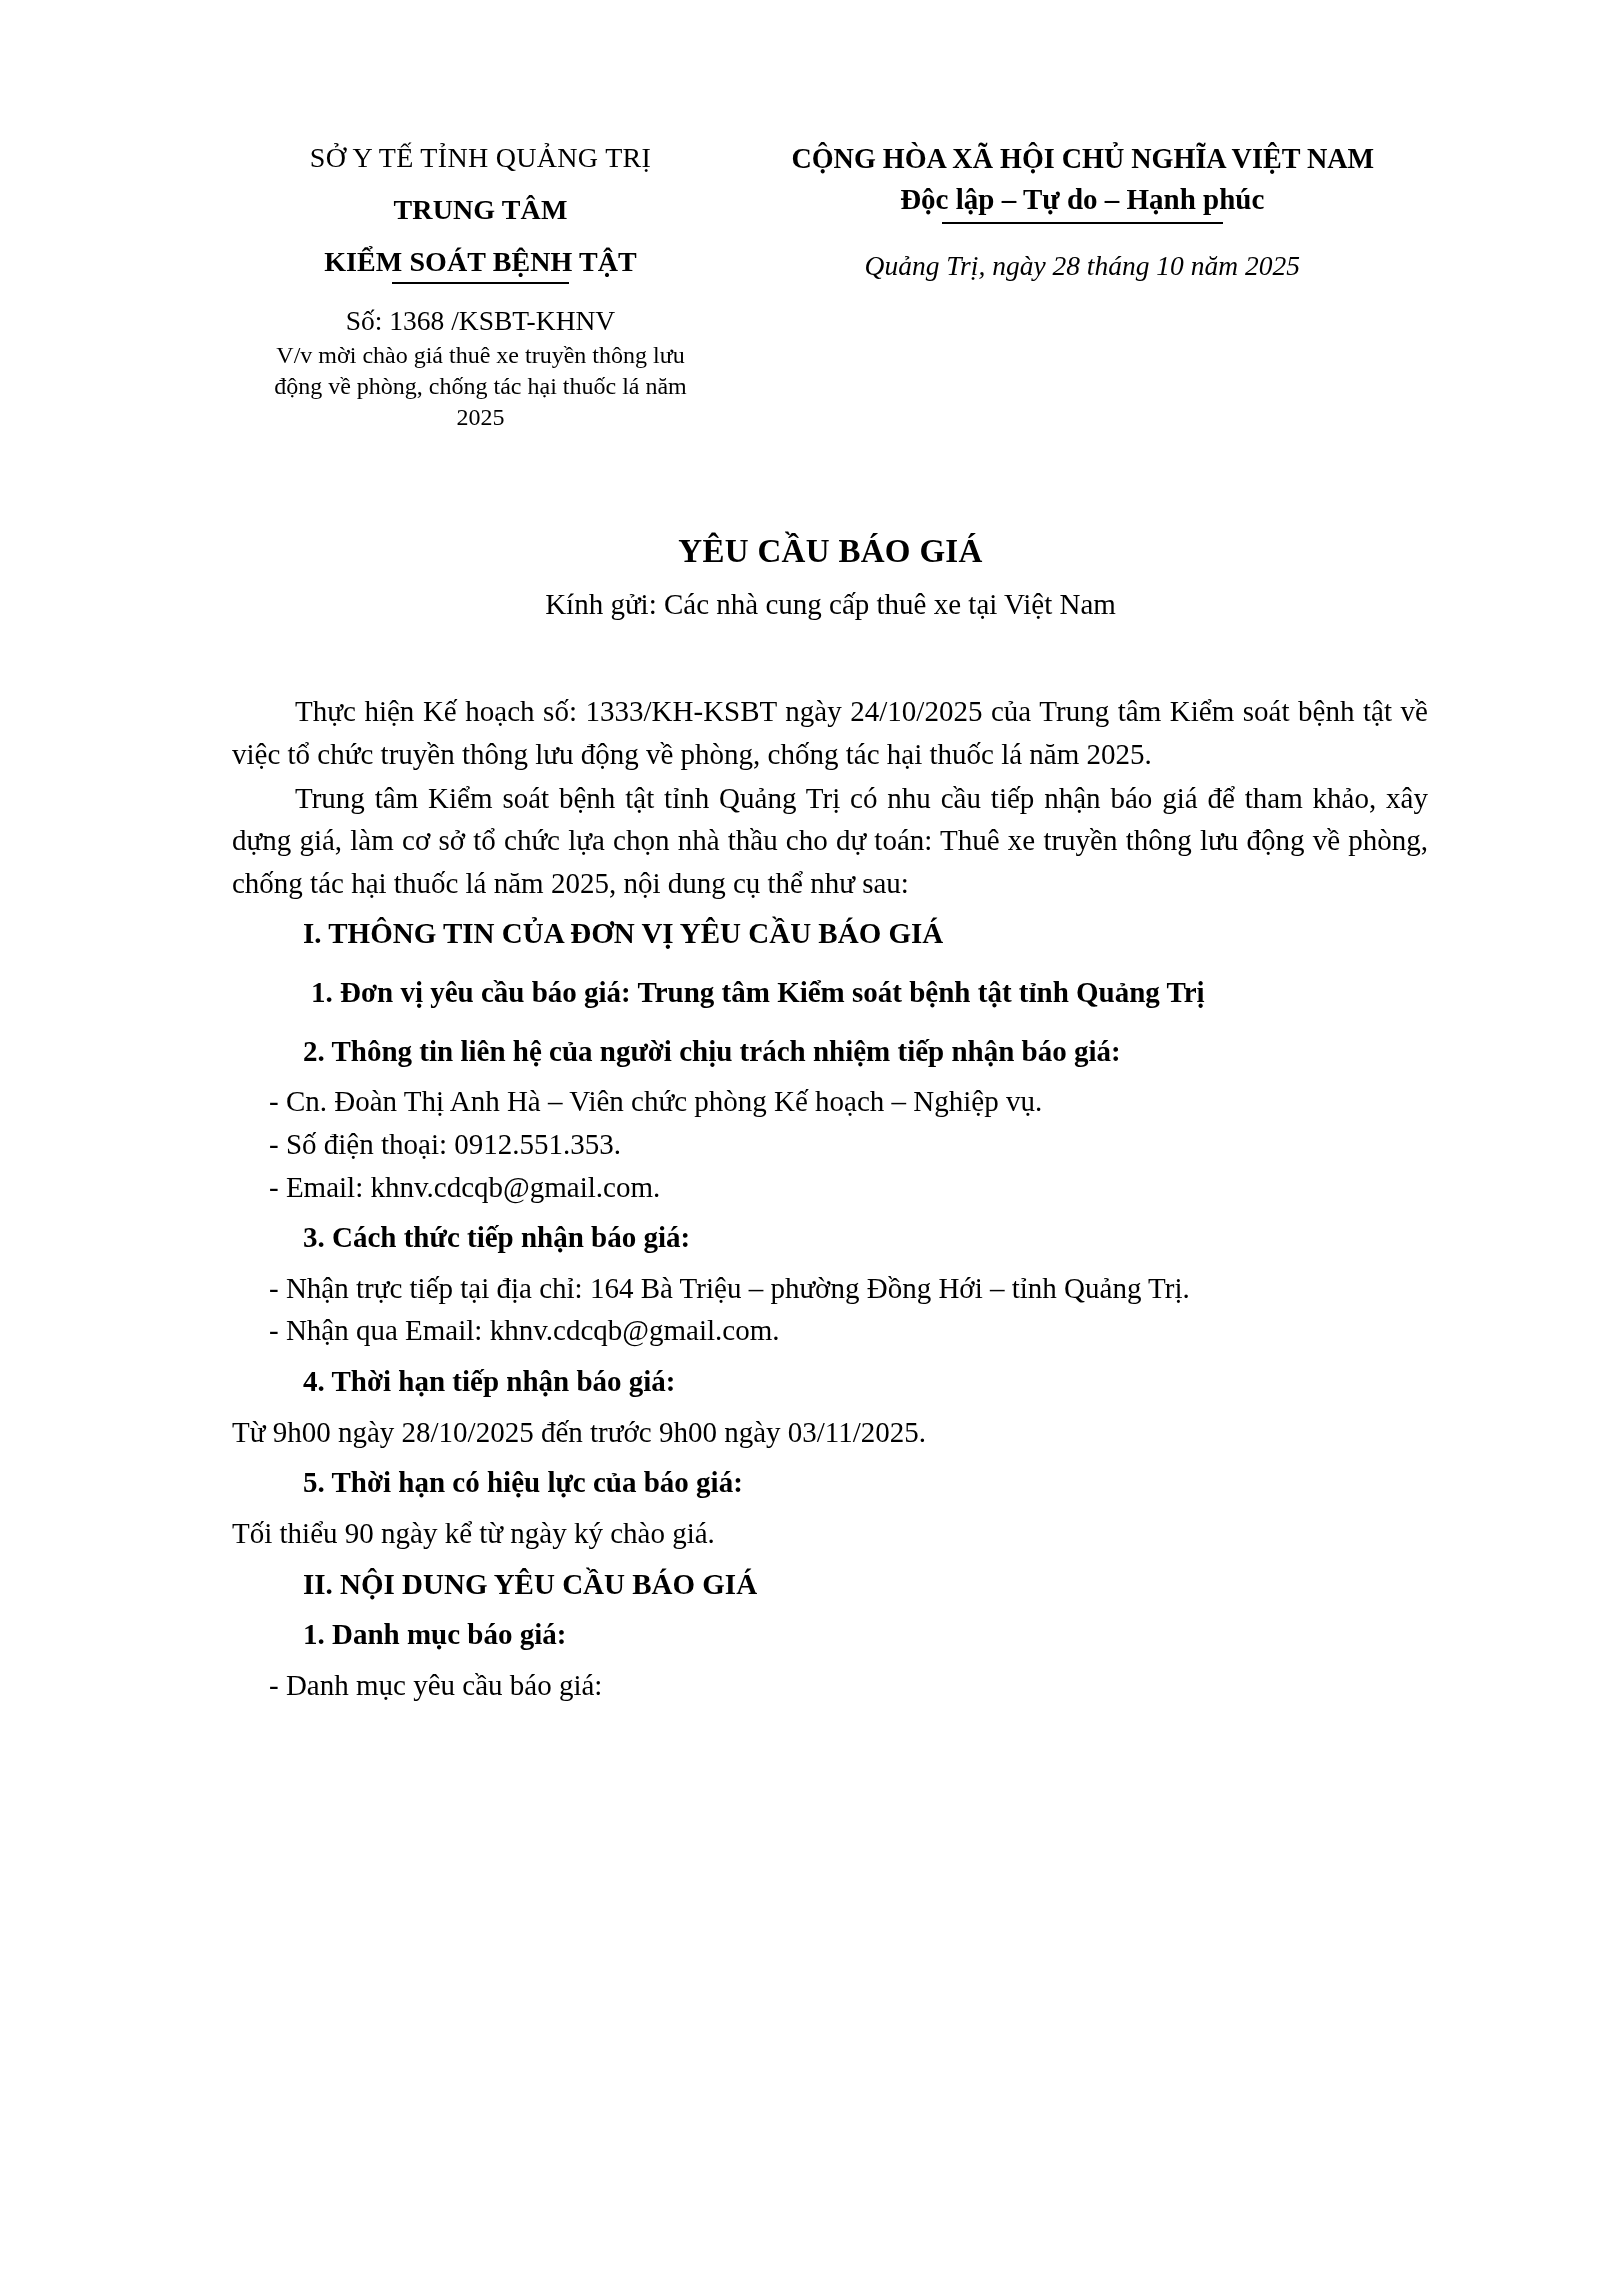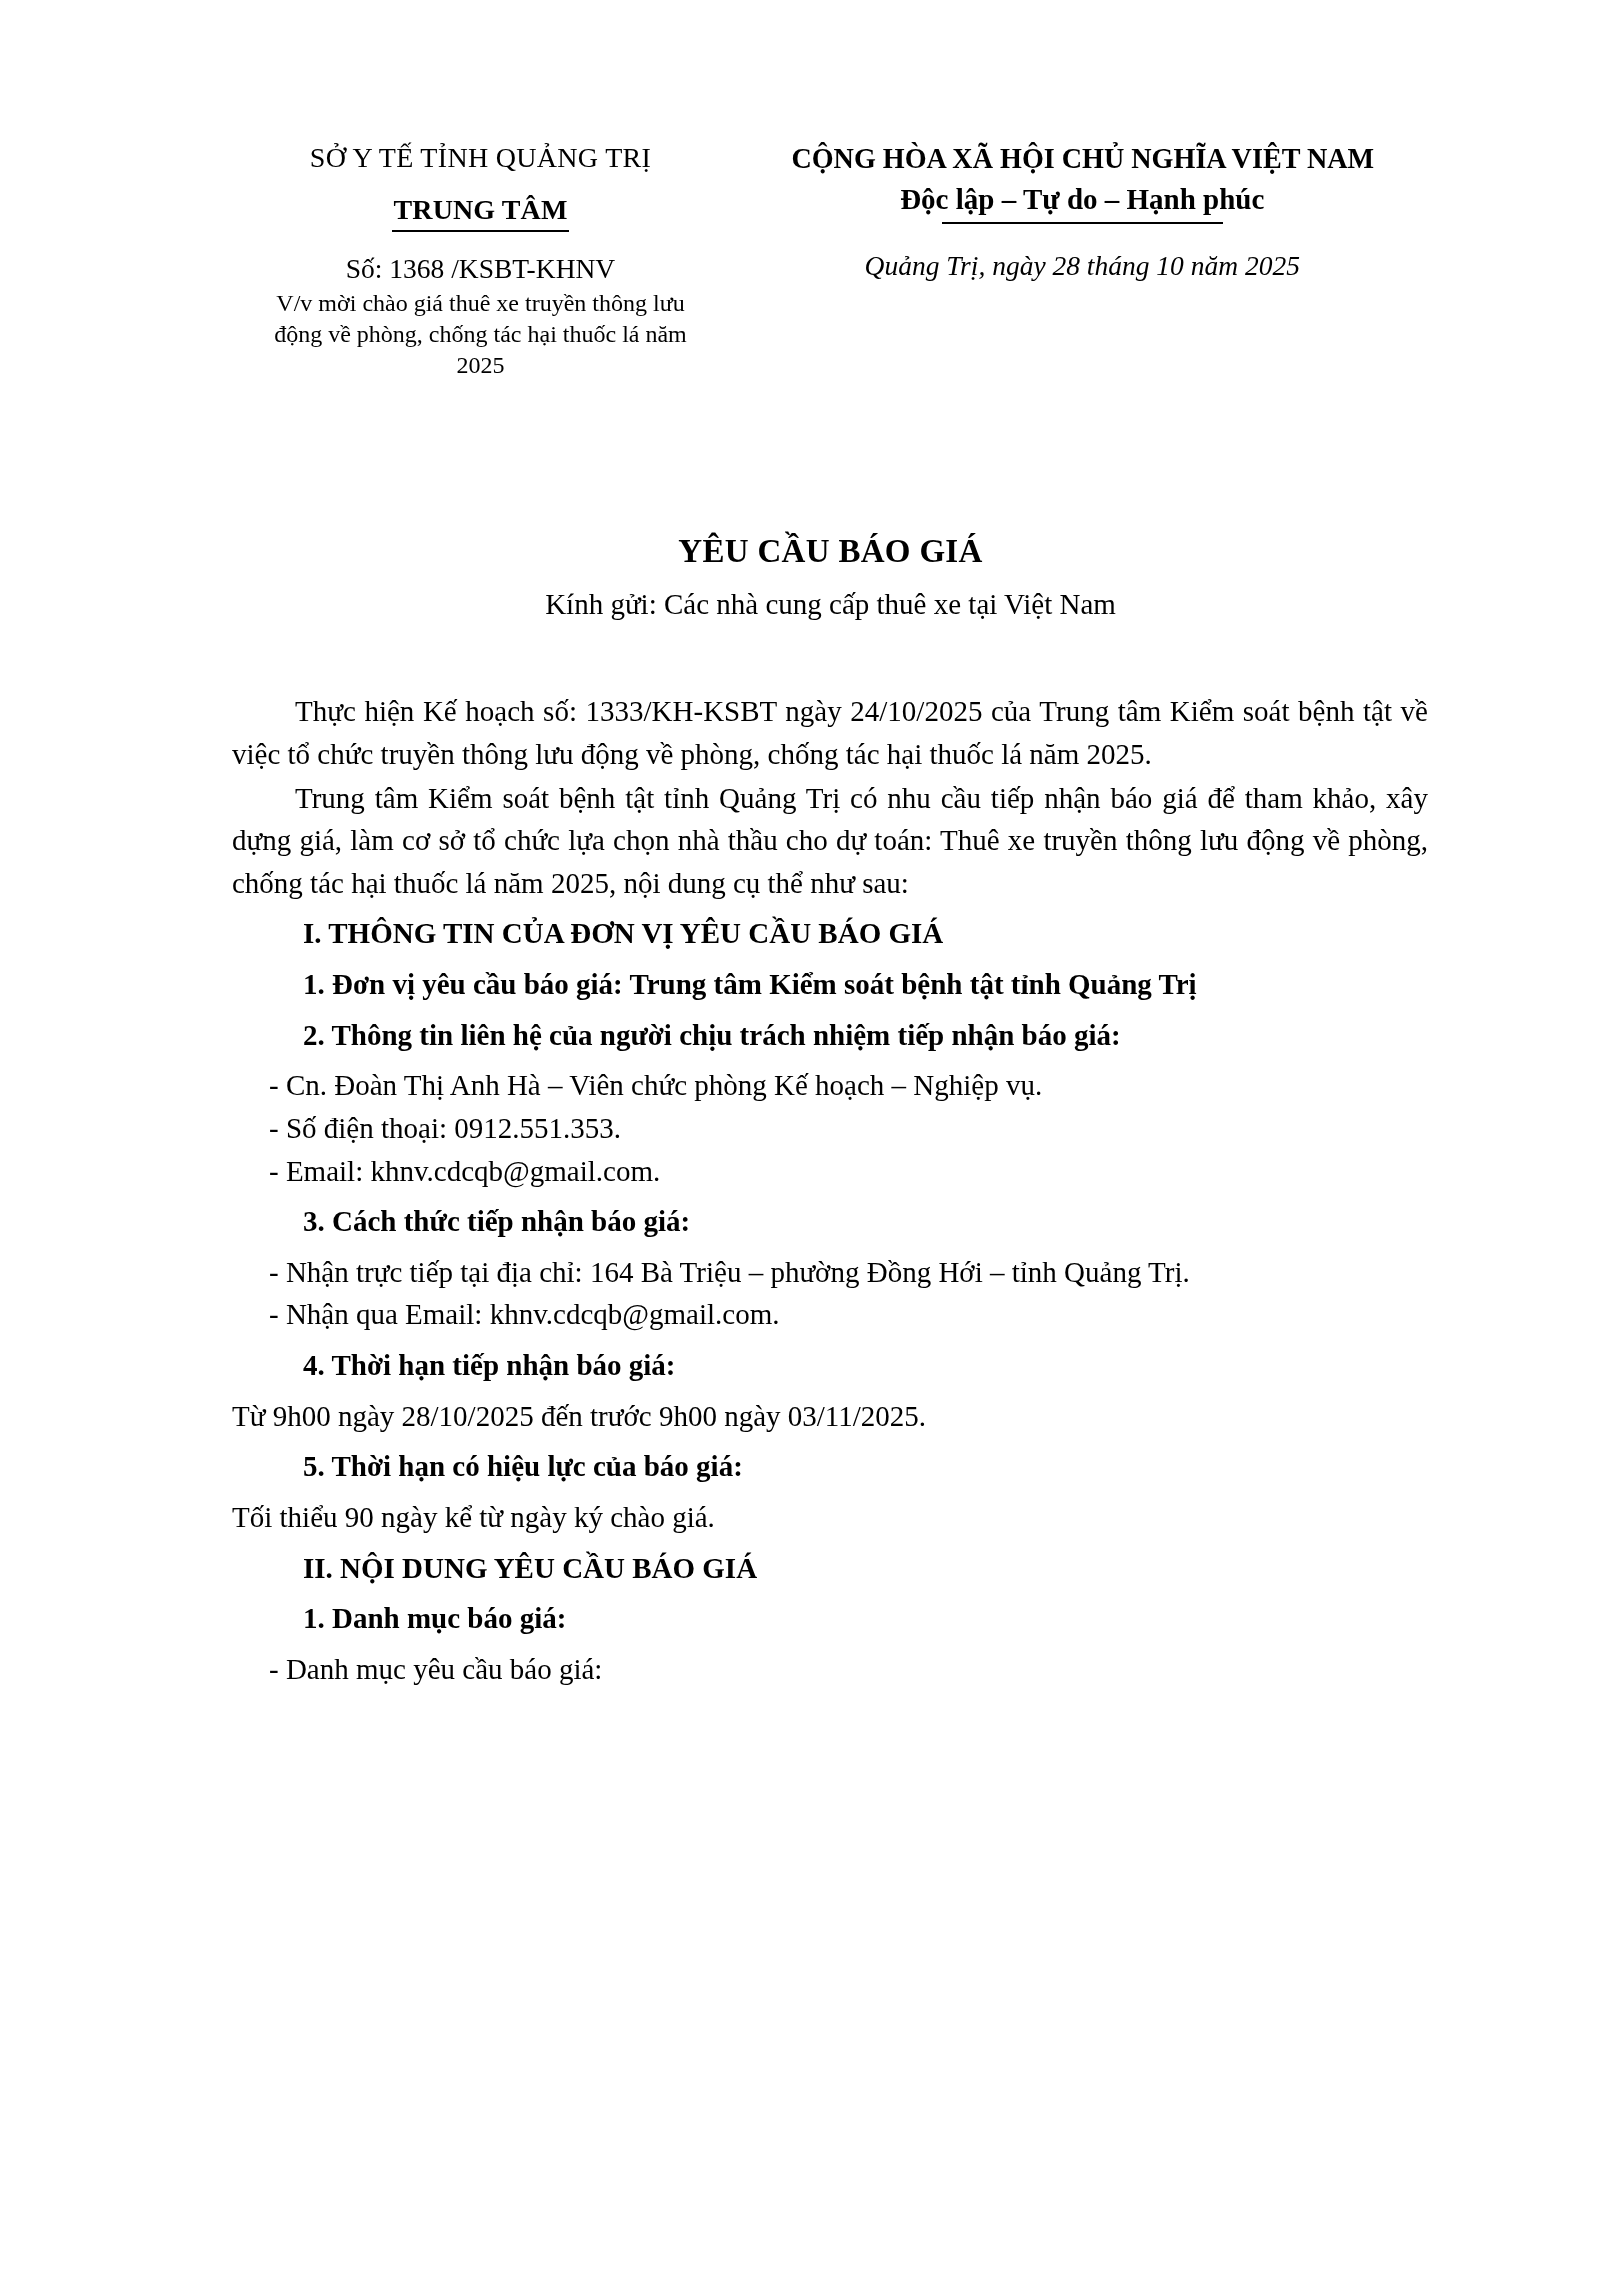--- a/index.html
+++ b/index.html
@@ -140,21 +140,21 @@
     text-indent: 63px;
     font-weight: bold;
     margin: 8px;
     line-height: 1.47;
   }
   .head-just {
     text-align: justify;
     text-justify: inter-word;
     font-weight: bold;
     text-indent: 63px;
-    margin: 8px;
+    margin: 16px;
     line-height: 1.47;
   }
   .bullet {
     text-indent: 0;
     margin: 0;
     padding-left: 37px;
     line-height: 1.47;
   }
   .plain {
     text-indent: 0;
@@ -166,20 +166,21 @@
 </head>
 <body>
 
 <div class="page">
 
   <div class="header">
 
     <div class="hdr-left">
       <div class="org-line1">SỞ Y TẾ TỈNH QUẢNG TRỊ</div>
       <div class="org-line2">TRUNG TÂM</div>
+      <div class="org-line3">KIỂM SOÁT BỆNH TẬT</div>
       <div class="rule-left"></div>
 
       <div class="doc-no">Số: 1368  /KSBT-KHNV</div>
       <div class="subject">V/v mời chào giá thuê xe truyền thông lưu động về phòng, chống tác hại thuốc lá năm 2025</div>
     </div>
 
     <div class="hdr-right">
       <div class="nation-line1">CỘNG HÒA XÃ HỘI CHỦ NGHĨA VIỆT NAM</div>
       <div class="nation-line2">Độc lập – Tự do – Hạnh phúc</div>
       <div class="rule-right"></div>

